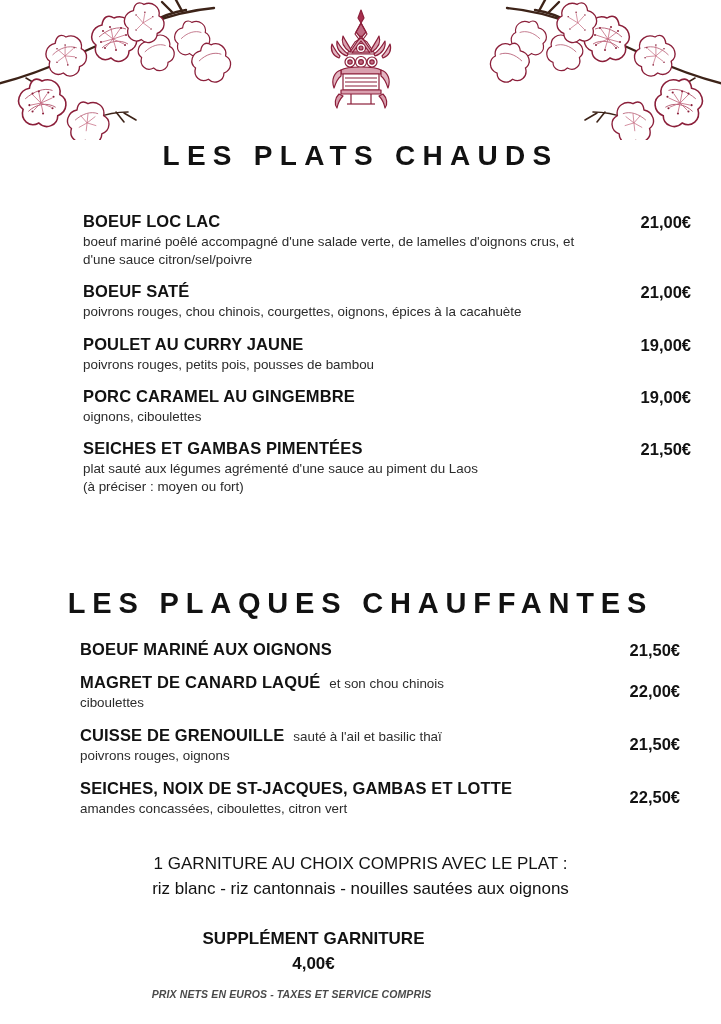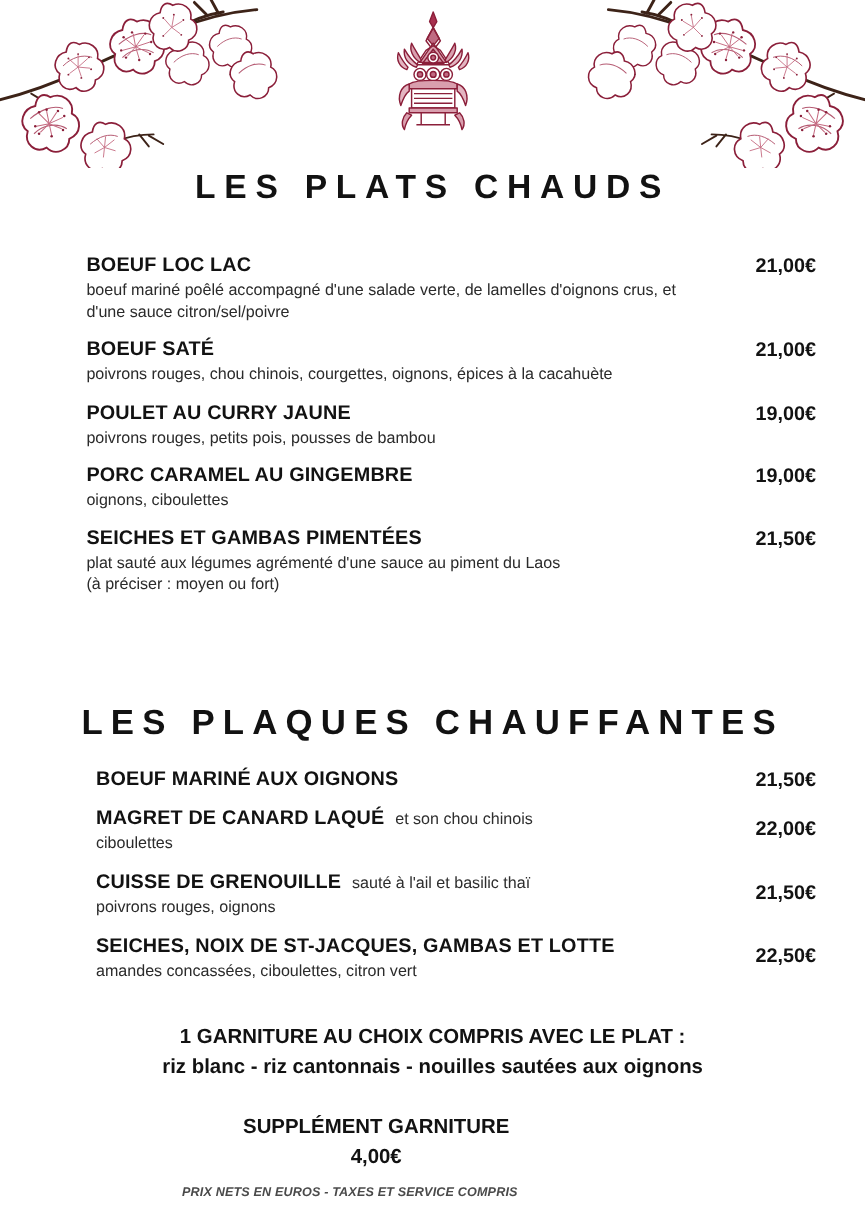--- a/index.html
+++ b/index.html
@@ -37,21 +37,21 @@
     white-space:nowrap;
   }
   #title-plats-chauds { position:absolute; top:142px; left:0; width:721px; }
   #title-plaques-chauffantes {
     position:absolute; top:568px; left:0; width:721px;
     font-size:29px; letter-spacing:0.235em;margin-top:21px;
   }
 
   
   .menu-section { position:absolute; }
-  #section-plats-chauds   { top:212px; left:72px; width:608px; }
+  #section-plats-chauds   { top:212px; left:83px; width:608px; }
   #section-plaques        { top:640px; left:80px; width:600px; }
 
   .menu-item { position:relative; }
   #section-plats-chauds .menu-item { margin-bottom:13px; }
   #section-plaques .menu-item      { margin-bottom:14px; }
   #section-plats-chauds .menu-item:last-child,
   #section-plaques .menu-item:last-child { margin-bottom:0; }
 
   .item-headline {
     display:flex;
@@ -93,21 +93,21 @@
     white-space:nowrap;
   }
   #section-plats-chauds .item-price { top:1px; }
   #section-plaques .item-price      { top:9px; }
   #section-plaques .menu-item.align-top .item-price { top:1px; }
 
   
   #garniture-note {
     position:absolute; top:852px; left:0; width:721px;
     text-align:center;
-    font-weight:bold;
+    font-weight:normal;
     font-size:17px;
     line-height:1.45;
     color:#121212;
   }
   #supplement-block {
     position:absolute; top:926px; left:0; width:627px;
     text-align:center;
     font-weight:bold;
     font-size:17px;
     line-height:1.48;

